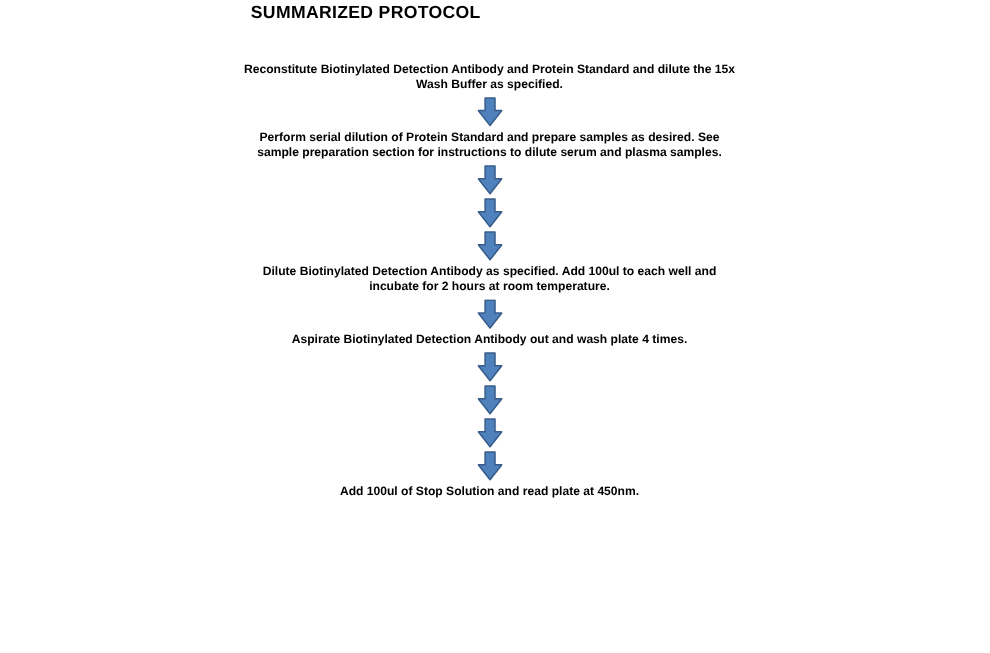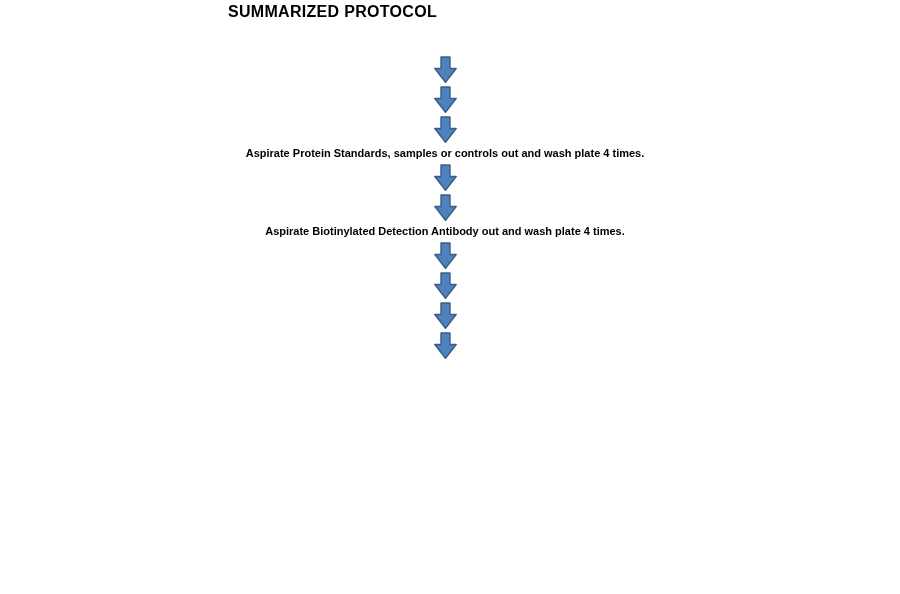--- a/index.html
+++ b/index.html
@@ -49,43 +49,49 @@
     margin: 0 0 3px 0;
     flex: 0 0 auto;
   }
 </style>
 </head>
 <body>
 
 <div class="page">
   <h1 class="title">SUMMARIZED PROTOCOL</h1>
   <div class="flow" id="flow">
+      <div class="step">Reconstitute Biotinylated Detection Antibody and Protein Standard and dilute the 15x
+Wash Buffer as specified.</div>
+      <svg class="arrow" width="23" height="27" viewBox="0 0 23 27">
+        <path d="M7 1 H16 V12.5 H22.2 L11.5 26.2 L0.8 12.5 H7 Z" fill="#4f81bd" stroke="#385d8a" stroke-width="1.4" stroke-linejoin="round"></path>
+      </svg>
+      <div class="step">Perform serial dilution of Protein Standard and prepare samples as desired. See
+sample preparation section for instructions to dilute serum and plasma samples.</div>
       <svg class="arrow" width="23" height="27" viewBox="0 0 23 27">
         <path d="M7 1 H16 V12.5 H22.2 L11.5 26.2 L0.8 12.5 H7 Z" fill="#4f81bd" stroke="#385d8a" stroke-width="1.4" stroke-linejoin="round"></path>
       </svg>
       <svg class="arrow" width="23" height="27" viewBox="0 0 23 27">
         <path d="M7 1 H16 V12.5 H22.2 L11.5 26.2 L0.8 12.5 H7 Z" fill="#4f81bd" stroke="#385d8a" stroke-width="1.4" stroke-linejoin="round"></path>
       </svg>
       <svg class="arrow" width="23" height="27" viewBox="0 0 23 27">
         <path d="M7 1 H16 V12.5 H22.2 L11.5 26.2 L0.8 12.5 H7 Z" fill="#4f81bd" stroke="#385d8a" stroke-width="1.4" stroke-linejoin="round"></path>
       </svg>
-      <div class="step">Aspirate Protein Standards, samples or controls out and wash plate 4 times.</div>
-      <svg class="arrow" width="23" height="27" viewBox="0 0 23 27">
-        <path d="M7 1 H16 V12.5 H22.2 L11.5 26.2 L0.8 12.5 H7 Z" fill="#4f81bd" stroke="#385d8a" stroke-width="1.4" stroke-linejoin="round"></path>
-      </svg>
+      <div class="step">Dilute Biotinylated Detection Antibody as specified. Add 100ul to each well and
+incubate for 2 hours at room temperature.</div>
       <svg class="arrow" width="23" height="27" viewBox="0 0 23 27">
         <path d="M7 1 H16 V12.5 H22.2 L11.5 26.2 L0.8 12.5 H7 Z" fill="#4f81bd" stroke="#385d8a" stroke-width="1.4" stroke-linejoin="round"></path>
       </svg>
       <div class="step">Aspirate Biotinylated Detection Antibody out and wash plate 4 times.</div>
       <svg class="arrow" width="23" height="27" viewBox="0 0 23 27">
         <path d="M7 1 H16 V12.5 H22.2 L11.5 26.2 L0.8 12.5 H7 Z" fill="#4f81bd" stroke="#385d8a" stroke-width="1.4" stroke-linejoin="round"></path>
       </svg>
       <svg class="arrow" width="23" height="27" viewBox="0 0 23 27">
         <path d="M7 1 H16 V12.5 H22.2 L11.5 26.2 L0.8 12.5 H7 Z" fill="#4f81bd" stroke="#385d8a" stroke-width="1.4" stroke-linejoin="round"></path>
       </svg>
       <svg class="arrow" width="23" height="27" viewBox="0 0 23 27">
         <path d="M7 1 H16 V12.5 H22.2 L11.5 26.2 L0.8 12.5 H7 Z" fill="#4f81bd" stroke="#385d8a" stroke-width="1.4" stroke-linejoin="round"></path>
       </svg>
       <svg class="arrow" width="23" height="27" viewBox="0 0 23 27">
         <path d="M7 1 H16 V12.5 H22.2 L11.5 26.2 L0.8 12.5 H7 Z" fill="#4f81bd" stroke="#385d8a" stroke-width="1.4" stroke-linejoin="round"></path>
       </svg>
+      <div class="step">Add 100ul of Stop Solution and read plate at 450nm.</div>
     </div>
 </div>
 
 </body></html>

